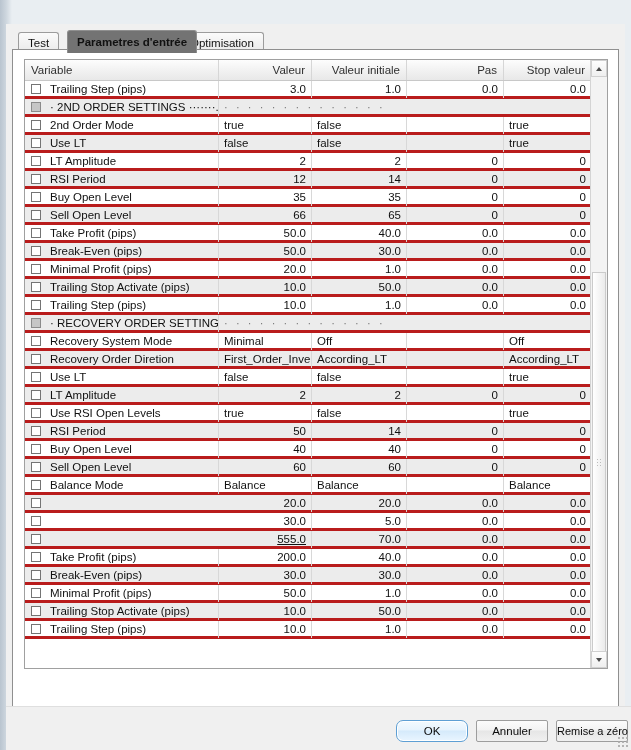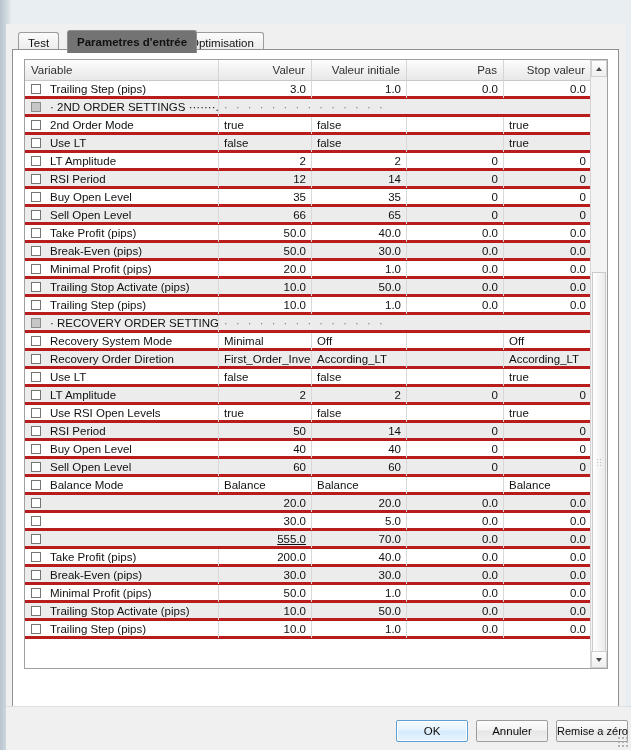--- a/index.html
+++ b/index.html
@@ -262,21 +262,21 @@
     position: absolute;
     left: 0; bottom: 0;
     width: 631px; height: 44px;
     background: #f0f0f0;
     border-top: 1px solid #dfdfdf;
     box-sizing: border-box;
   }
   #btn-ok      { left: 396px; top: 720px; width: 72px; height: 22px; line-height: 20px;
                  border-color: #5e9fd4;
                  background: linear-gradient(to bottom, #f3faff 0%, #e6f3fd 45%, #d5eafb 50%, #e9f5ff 100%);
-                 box-shadow: 0 0 0 1px #ffffff inset; }
+                 box-shadow: 0 0 0 1px #ffffff inset; border-radius: 7px; }
   #btn-annuler { left: 476px; top: 720px; width: 72px; height: 22px; line-height: 20px; }
   #btn-reset   { left: 556px; top: 720px; width: 72px; height: 22px; line-height: 20px; font-size: 11px; }
 
   .resize-grip {
     position: absolute;
     right: 2px; bottom: 2px;
     width: 12px; height: 12px;
     background-image: radial-gradient(circle, #a9a9a9 38%, transparent 42%);
     background-size: 4px 4px;
     opacity: 0.85;

